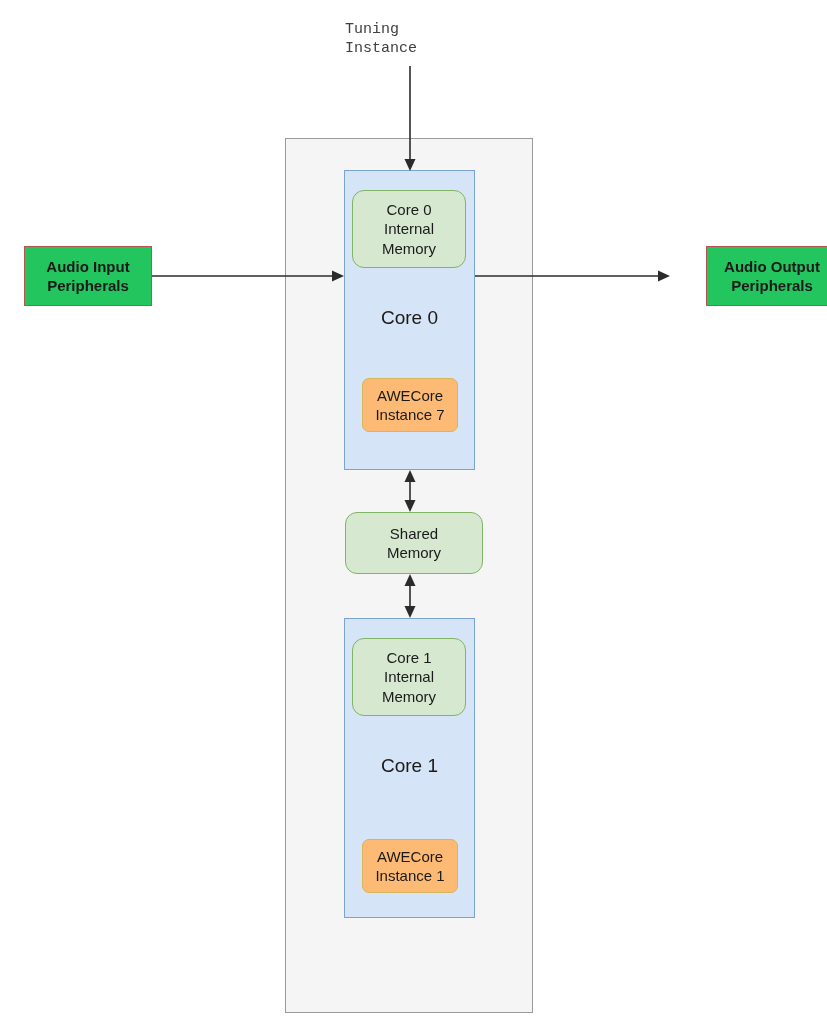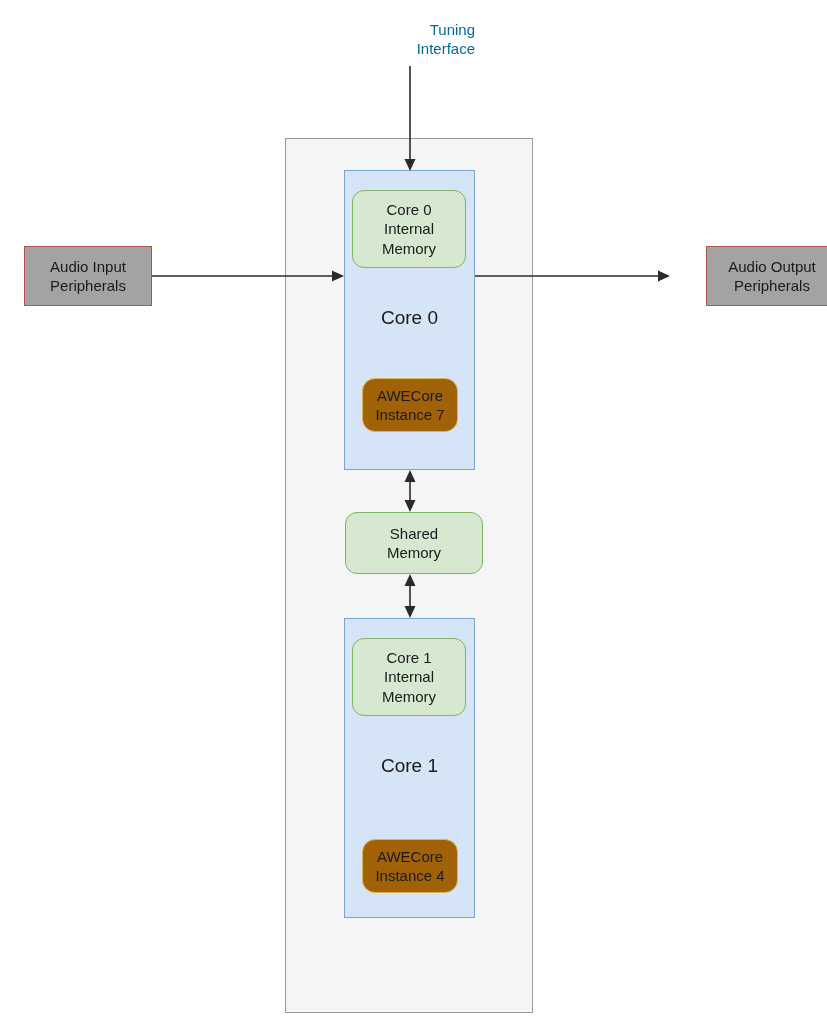--- a/index.html
+++ b/index.html
@@ -24,25 +24,26 @@
     box-sizing: border-box;
     display: flex;
     align-items: center;
     justify-content: center;
     text-align: center;
     line-height: 1.28;
   }
   .label-plain {
     position: absolute;
     display: flex;
-    align-items: flex-end;
+    align-items: flex-start;
     justify-content: center;
     text-align: center;
     line-height: 1.3;
-    color: #0369a1;
+    color: #404040;
+    font-family: Liberation Mono, monospace;
   }
 
   
   #soc-container {
     left: 285px;
     top: 138px;
     width: 248px;
     height: 875px;
     background: #f5f5f5;
     border: 1px solid #9a9a9a;
@@ -79,33 +80,34 @@
     border: 1px solid #82b366;
     border-radius: 12px;
     font-size: 15px;
   }
   #core0-mem   { left: 352px; top: 190px; width: 114px; height: 78px; }
   #core1-mem   { left: 352px; top: 638px; width: 114px; height: 78px; }
   #shared-mem  { left: 345px; top: 512px; width: 138px; height: 62px; }
 
   
   .awe-block {
-    background: #a16207;
+    background: #fdba74;
     border: 1px solid #d6b656;
-    border-radius: 13px;
+    border-radius: 7px;
     font-size: 15px;
   }
   #awe0 { left: 362px; top: 378px; width: 96px; height: 54px; }
   #awe1 { left: 362px; top: 839px; width: 96px; height: 54px; }
 
   
   .periph-block {
-    background: #a3a3a3;
+    background: #22c55e;
     border: 1px solid #b85450;
     font-size: 15px;
+    font-weight: bold;
   }
   #audio-in  { left: 24px;  top: 246px; width: 128px; height: 60px; }
   #audio-out { left: 670px; top: 246px; width: 132px; height: 60px; margin-left: 36px; }
 
   
   #tuning-label {
     left: 345px;
     top: 16px;
     width: 130px;
     height: 46px;
@@ -168,28 +170,28 @@
     <span>
       <span>Core 1</span><br>
       <span>Internal</span><br>
       <span>Memory</span>
     </span>
   </div>
 
   <div class="node awe-block" id="awe1">
     <span>
       <span>AWECore</span><br>
-      <span>Instance 4</span>
+      <span>Instance 1</span>
     </span>
   </div>
 
 
   <div class="label-plain" id="tuning-label">
     <span>Tuning</span>
-    <span>Interface</span>
+    <span>Instance</span>
   </div>
 
   <div class="node periph-block" id="audio-in">
     <span>
       <span>Audio Input</span><br>
       <span>Peripherals</span>
     </span>
   </div>
 
   <div class="node periph-block" id="audio-out">

